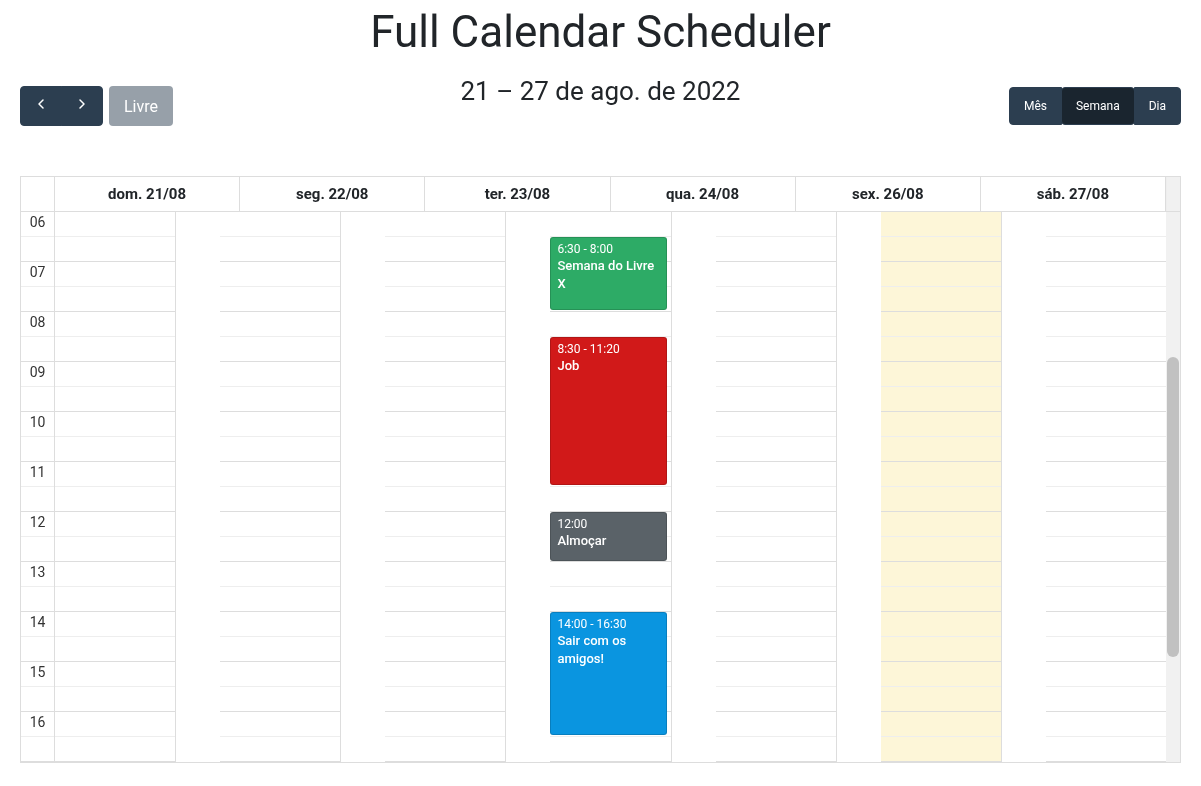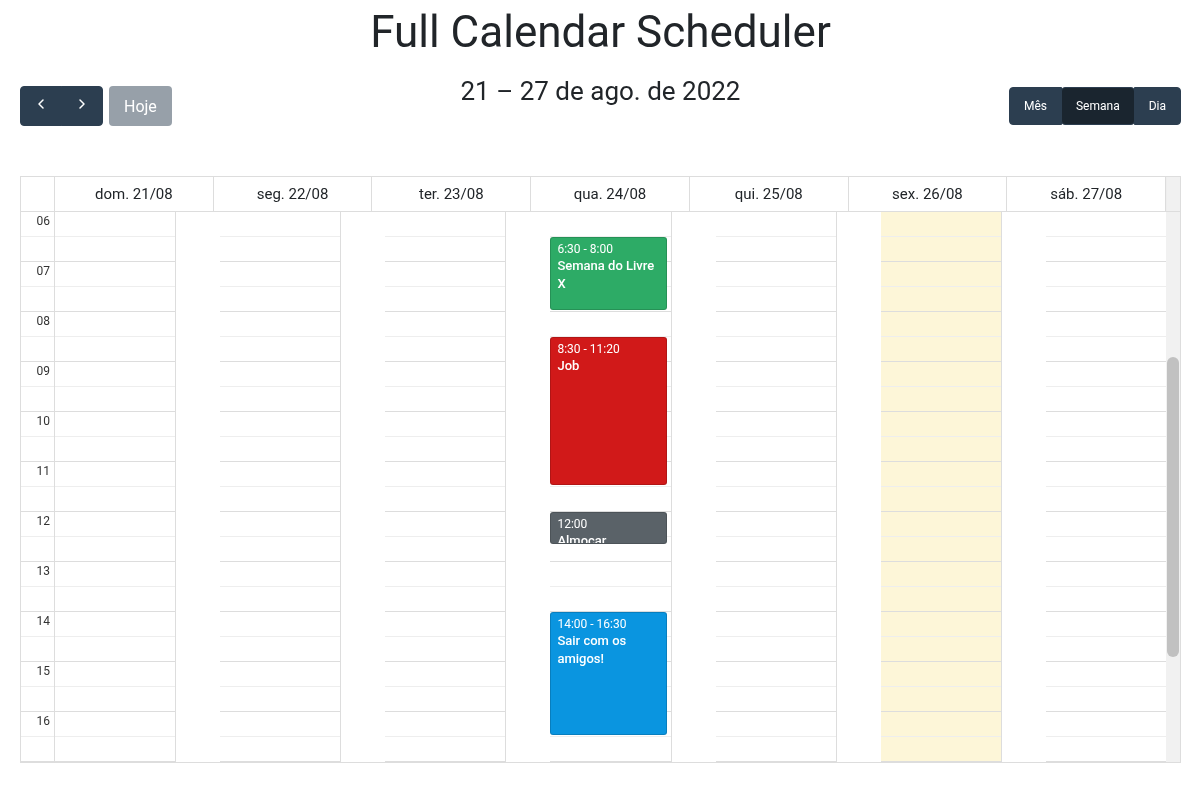--- a/index.html
+++ b/index.html
@@ -20,27 +20,27 @@
   .view-switch { display:flex; }
   .view-switch .btn { height:38px; font-size:12px;}
   .view-switch .btn:first-child { border-top-right-radius:0; border-bottom-right-radius:0;}
   .view-switch .btn:last-child  { border-top-left-radius:0;  border-bottom-left-radius:0;}
   .view-switch .btn + .btn { margin-left:-1px;}
   .view-switch .btn.active { background:#1a252f; color:#fff;}
 
   .calendar { margin-top:40px; }
   .cal-header { display:flex; border:1px solid #ddd; border-bottom:none;}
   .axis-spacer { width:34px; flex:0 0 34px; border-right:1px solid #ddd;}
-  .day-col-header { flex:1 1 0; text-align:center; font-weight:400; font-size:15px; padding:8px 0; border-right:1px solid #ddd;}
+  .day-col-header { flex:1 1 0; text-align:center; font-weight:700; font-size:15px; padding:8px 0; border-right:1px solid #ddd;}
   .day-col-header:last-child { border-right:none;}
   .scroll-spacer { width:14px; flex:0 0 14px; background:#f1f1f1; border-left:1px solid #eee;}
   .cal-body { display:flex; border:1px solid #ddd; position:relative;}
   .time-axis { width:34px; flex:0 0 34px; border-right:1px solid #ddd;}
   .time-slot { height:50px; }
-  .time-label { font-size:12px; color:#333; padding:2px 4px 0 4px; text-align:right; display:block;}
+  .time-label { font-size:14px; color:#333; padding:2px 4px 0 4px; text-align:center; display:block;}
   .half-line { height:25px; border-bottom:1px solid #eee;}
   .hour-line { height:25px; border-bottom:1px solid #ddd;}
   .grid { flex:1 1 auto; display:flex; position:relative;gap:44px;}
   .day-col { flex:1 1 0; border-right:1px solid #ddd; position:relative;}
   .day-col:last-child { border-right:none;}
   .day-col .half-line, .day-col .hour-line { height:25px; }
   .today-col { background:#fdf6d8;}
   .event { position:absolute; left:0; right:4px; border-radius:3px; color:#fff; font-size:13px; padding:3px 6px; overflow:hidden; cursor:pointer; line-height:1.35; border:1px solid rgba(0,0,0,0.15);}
   .event .time { font-size:12px; display:block; font-weight:400;}
   .event .title { font-weight:500;}
@@ -67,41 +67,40 @@
           </span>
         </div>
         <div class="btn btn-dark" aria-label="next week">
           <span>
             <svg class="chev" viewBox="0 0 24 24" fill="none" stroke="#fff" stroke-width="3" stroke-linecap="round" stroke-linejoin="round">
                 <polyline points="8 4 16 12 8 20"></polyline>
               </svg>
           </span>
         </div>
       </div>
-      <div class="btn btn-disabled">Hoje</div>
+      <div class="btn btn-disabled">Livre</div>
     </div>
 
     <div class="toolbar-right">
       <div class="view-switch">
         <div class="btn btn-dark">Mês</div>
         <div class="btn btn-dark active">Semana</div>
         <div class="btn btn-dark">Dia</div>
       </div>
     </div>
   </div>
 
   <div class="calendar">
     <div class="cal-header" id="cal-header">
       <div class="axis-spacer"></div>
 
       <div class="day-col-header">dom. 21/08</div>
         <div class="day-col-header">seg. 22/08</div>
         <div class="day-col-header">ter. 23/08</div>
         <div class="day-col-header">qua. 24/08</div>
-        <div class="day-col-header">qui. 25/08</div>
         <div class="day-col-header">sex. 26/08</div>
         <div class="day-col-header">sáb. 27/08</div>
         <div class="scroll-spacer"></div>
     </div>
     <div class="cal-body">
       <div class="time-axis" id="time-axis">
           <div class="time-slot">
             <div class="half-line">
               <span class="time-label">06</span>
             </div>
@@ -259,21 +258,21 @@
             <div class="half-line"></div>
             <div class="hour-line"></div>
             <div class="half-line"></div>
             <div class="hour-line"></div>
             <div class="half-line"></div>
             <div class="hour-line"></div>
             <div class="half-line"></div>
             <div class="hour-line"></div>
             <div class="event" style="background: rgb(45, 171, 102); top: 25px; height: 73px;"><span class="time">6:30 - 8:00</span><span class="title">Semana do Livre X</span></div>
             <div class="event" style="background: rgb(209, 25, 25); top: 125px; height: 148px;"><span class="time">8:30 - 11:20</span><span class="title">Job</span></div>
-            <div class="event" style="background: rgb(90, 98, 104); top: 300px; height: 32px;"><span class="time">12:00</span><span class="title">Almoçar</span></div>
+            <div class="event" style="background: rgb(90, 98, 104); top: 300px; height: 49px;"><span class="time">12:00</span><span class="title">Almoçar</span></div>
             <div class="event" style="background: rgb(10, 149, 224); top: 400px; height: 123px;"><span class="time">14:00 - 16:30</span><span class="title">Sair com os amigos!</span></div>
           </div>
           <div class="day-col">
             <div class="half-line"></div>
             <div class="hour-line"></div>
             <div class="half-line"></div>
             <div class="hour-line"></div>
             <div class="half-line"></div>
             <div class="hour-line"></div>
             <div class="half-line"></div>

